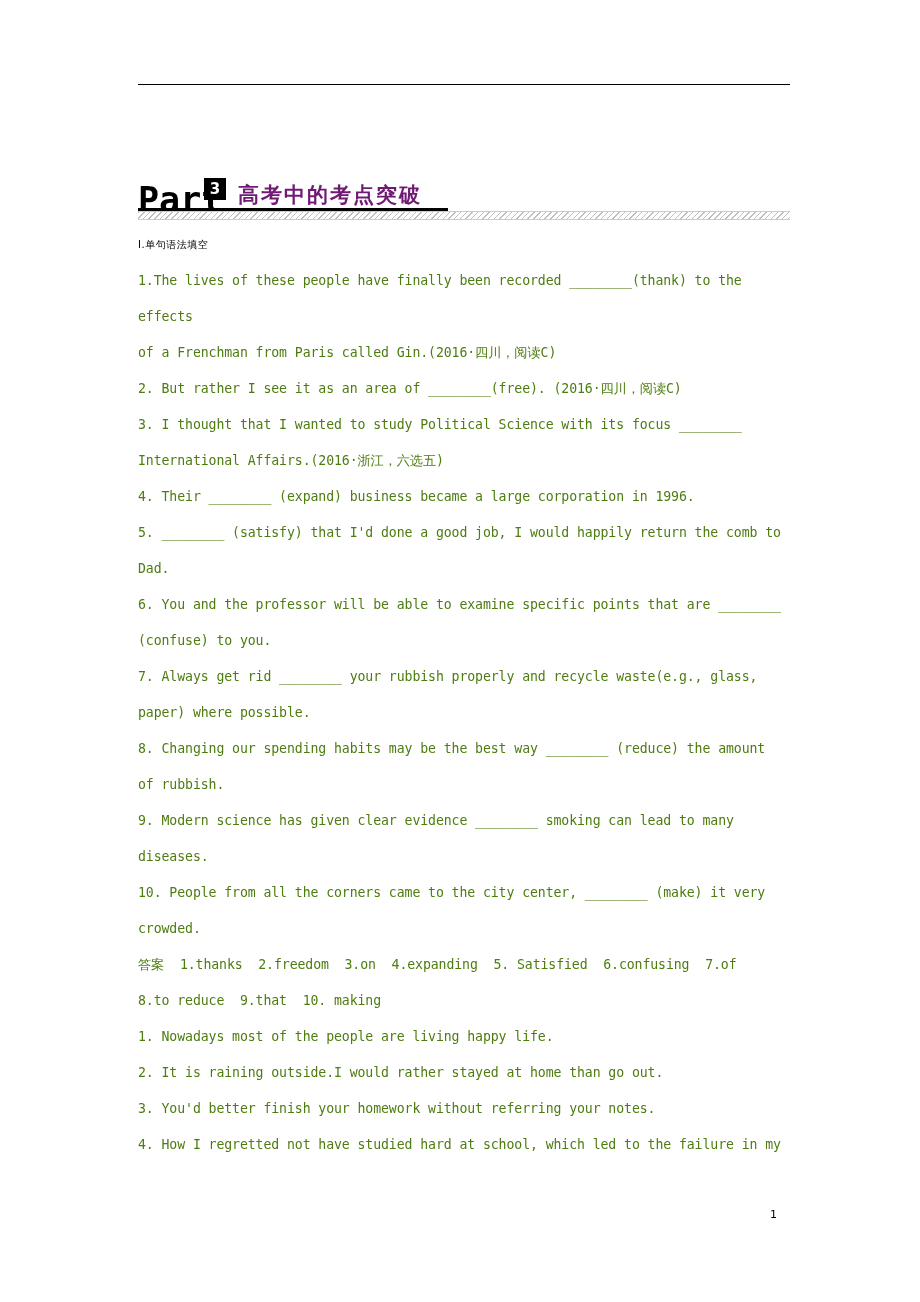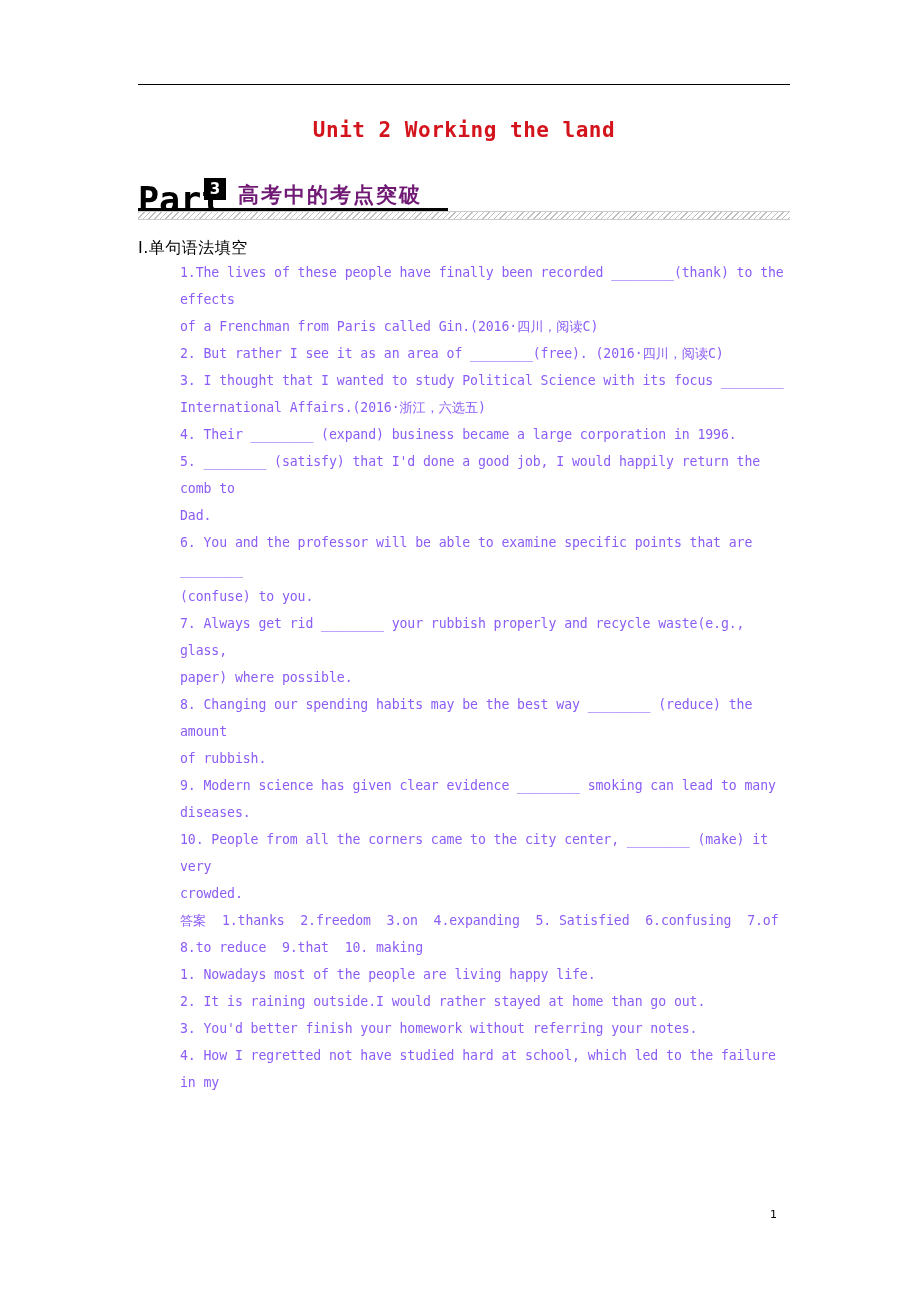--- a/index.html
+++ b/index.html
@@ -92,33 +92,32 @@
     left: 0;
     top: 33px;
     width: 652px;
     height: 7px;
     background-image: repeating-linear-gradient(135deg, #bfbfbf 0 1px, #ffffff 1px 4px);
     border-top: 1px solid #cccccc;
     border-bottom: 1px solid #cccccc;
   }
   .section-head {
     font-family: "DejaVu Sans", sans-serif;
-    font-size: 16px;
+    font-size: 10px;
     color: #000;
-    margin: 0 0 0 0;
+    margin: 0 0 11px 0;
     letter-spacing: 0.5px;
   }
   .line {
     font-family: "DejaVu Sans Mono", monospace;
     font-size: 13.2px;
-    line-height: 27px;
-    color: #8b5cf6;
+    line-height: 36px;
+    color: #4d7c0f;
     white-space: pre-wrap;
     letter-spacing: -0.1px;
-    margin-left: 42px;
   }
   .line.cn {
     font-family: "DejaVu Sans", sans-serif;
     font-size: 13px;
   }
   .body-block {
     position: absolute;
     left: 138px;
     top: 238px;
     width: 660px;
@@ -138,21 +137,20 @@
     display: block;
   }
 </style>
 </head>
 <body>
 
 <div class="page">
 
   <div class="top-rule"></div>
 
-  <div class="unit-title">Unit 2  Working the land</div>
 
   <div class="part-header">
     <div class="part-word">Part</div>
     <div class="part-num">3</div>
     <div class="part-cn">高考中的考点突破</div>
     <div class="part-bar-right"></div>
     <div class="part-bar-left"></div>
   </div>
 
   <div class="body-block">

